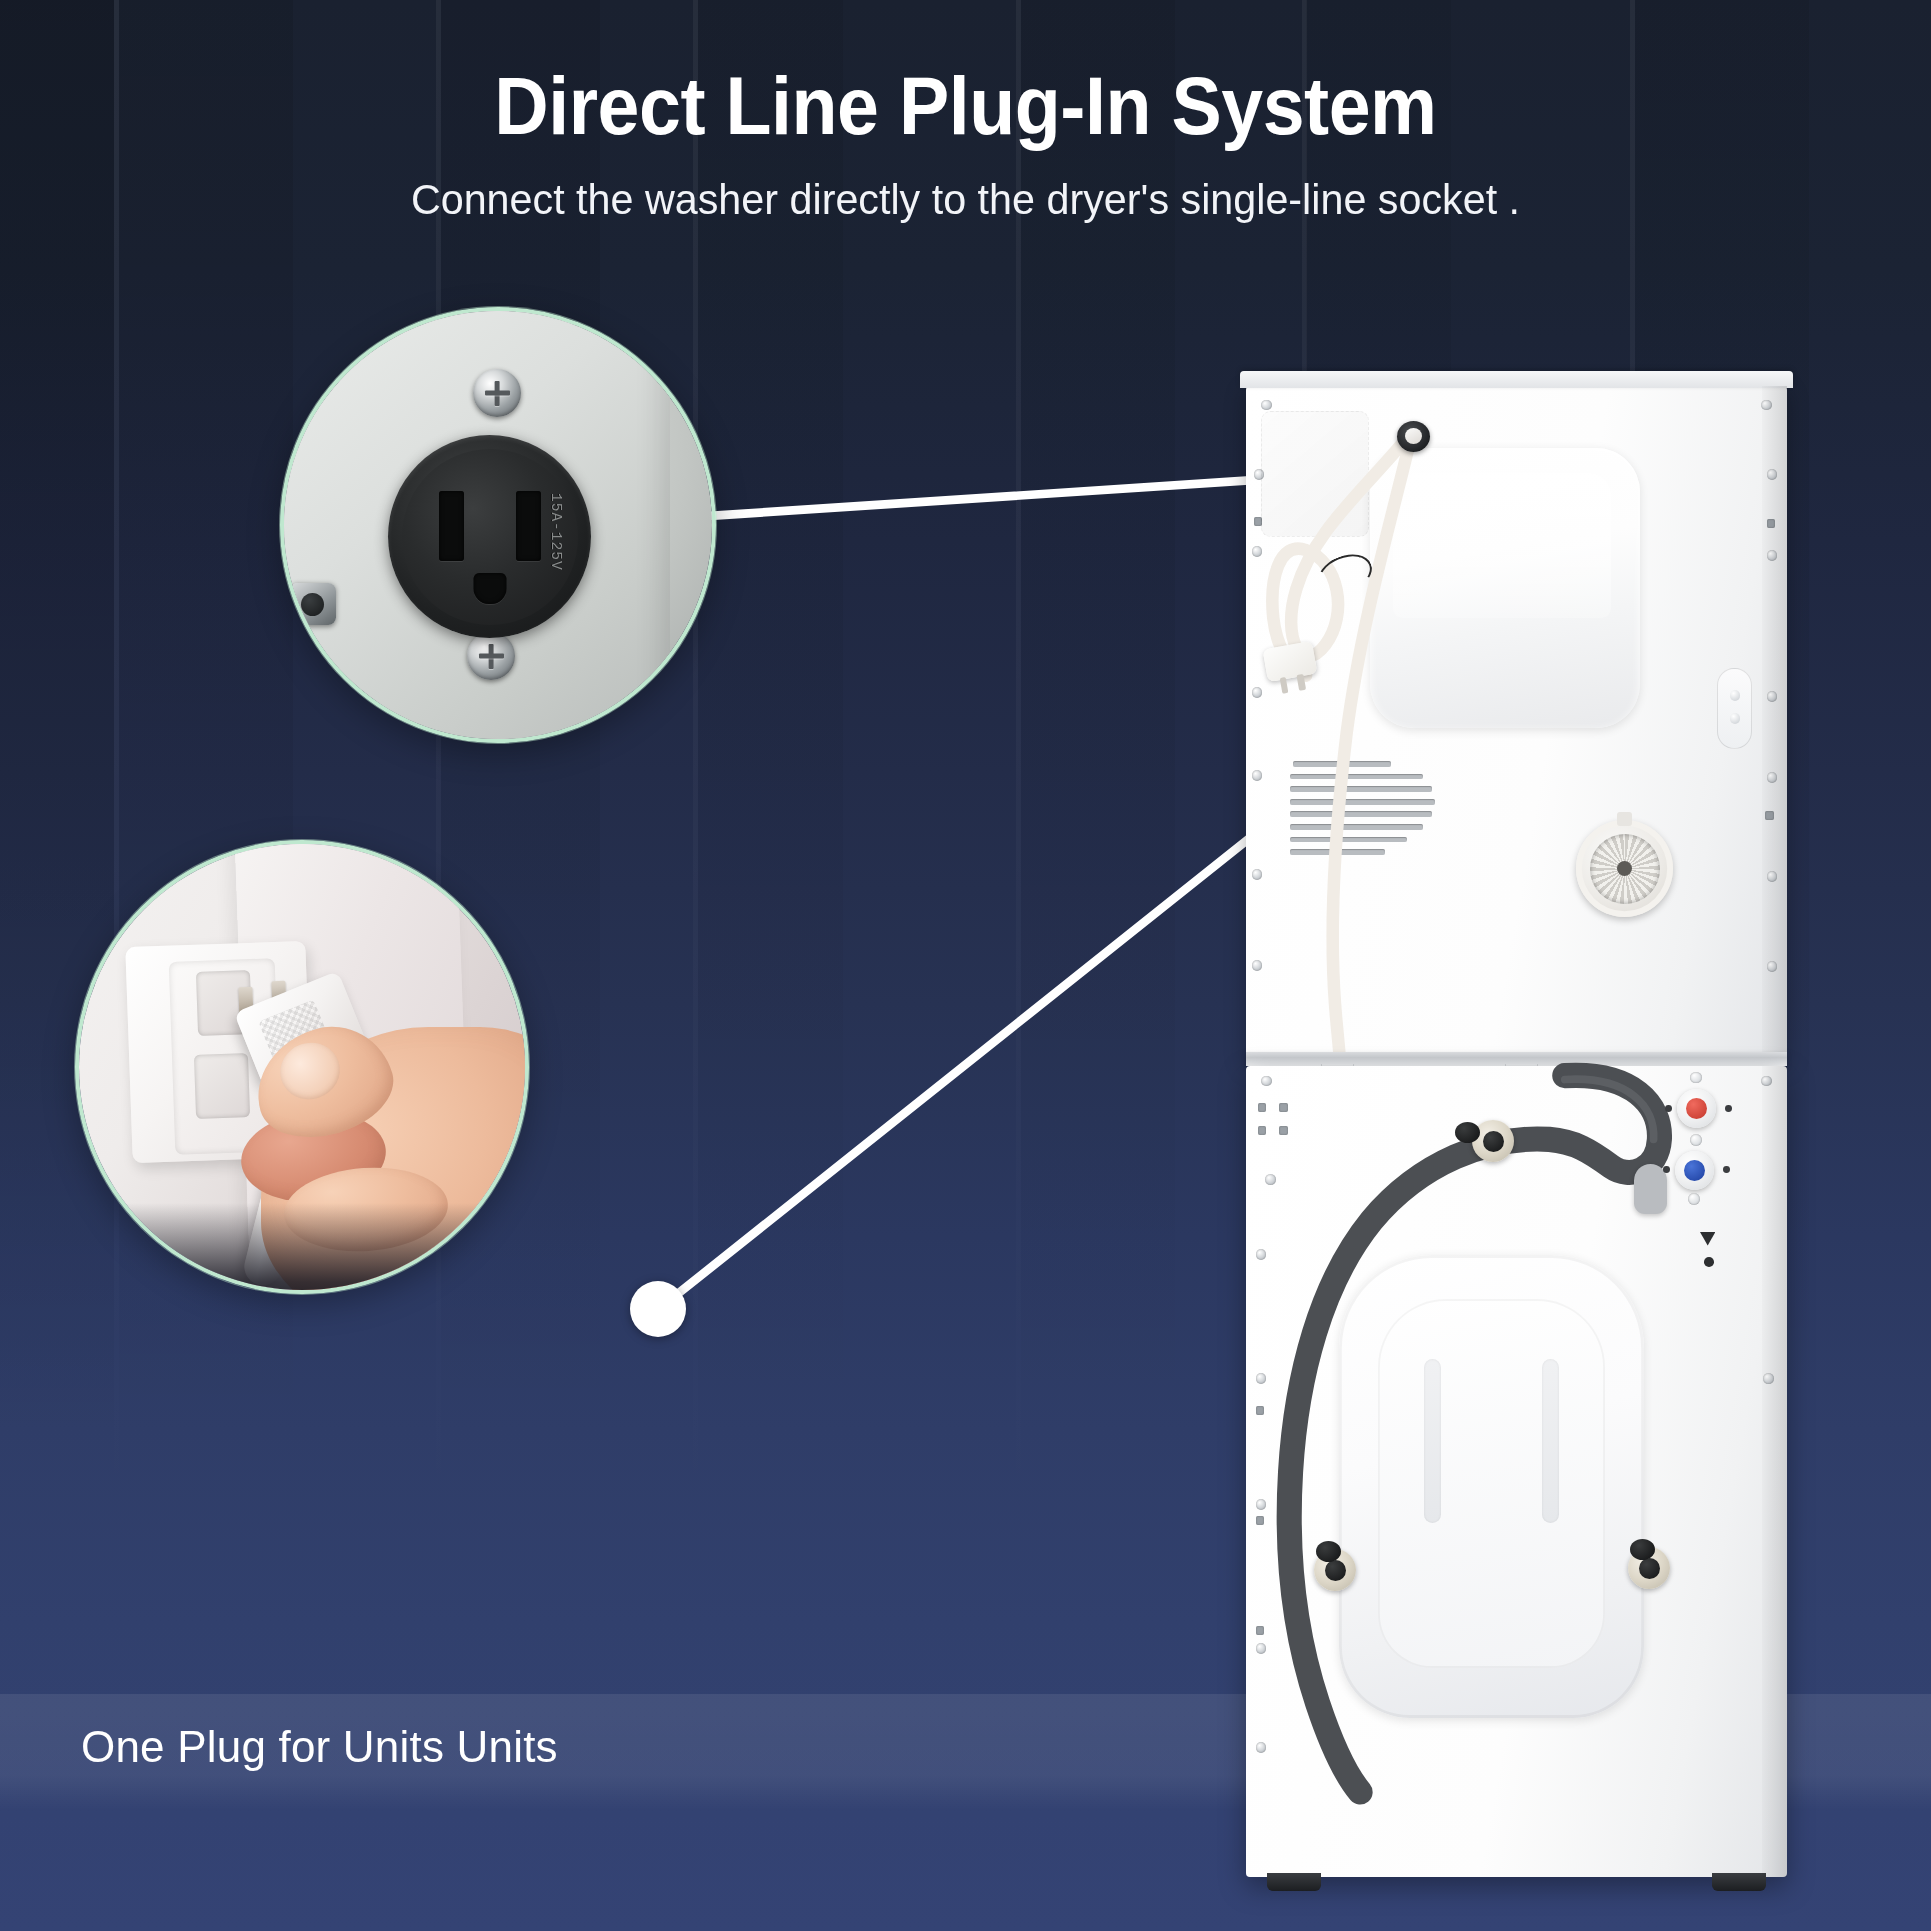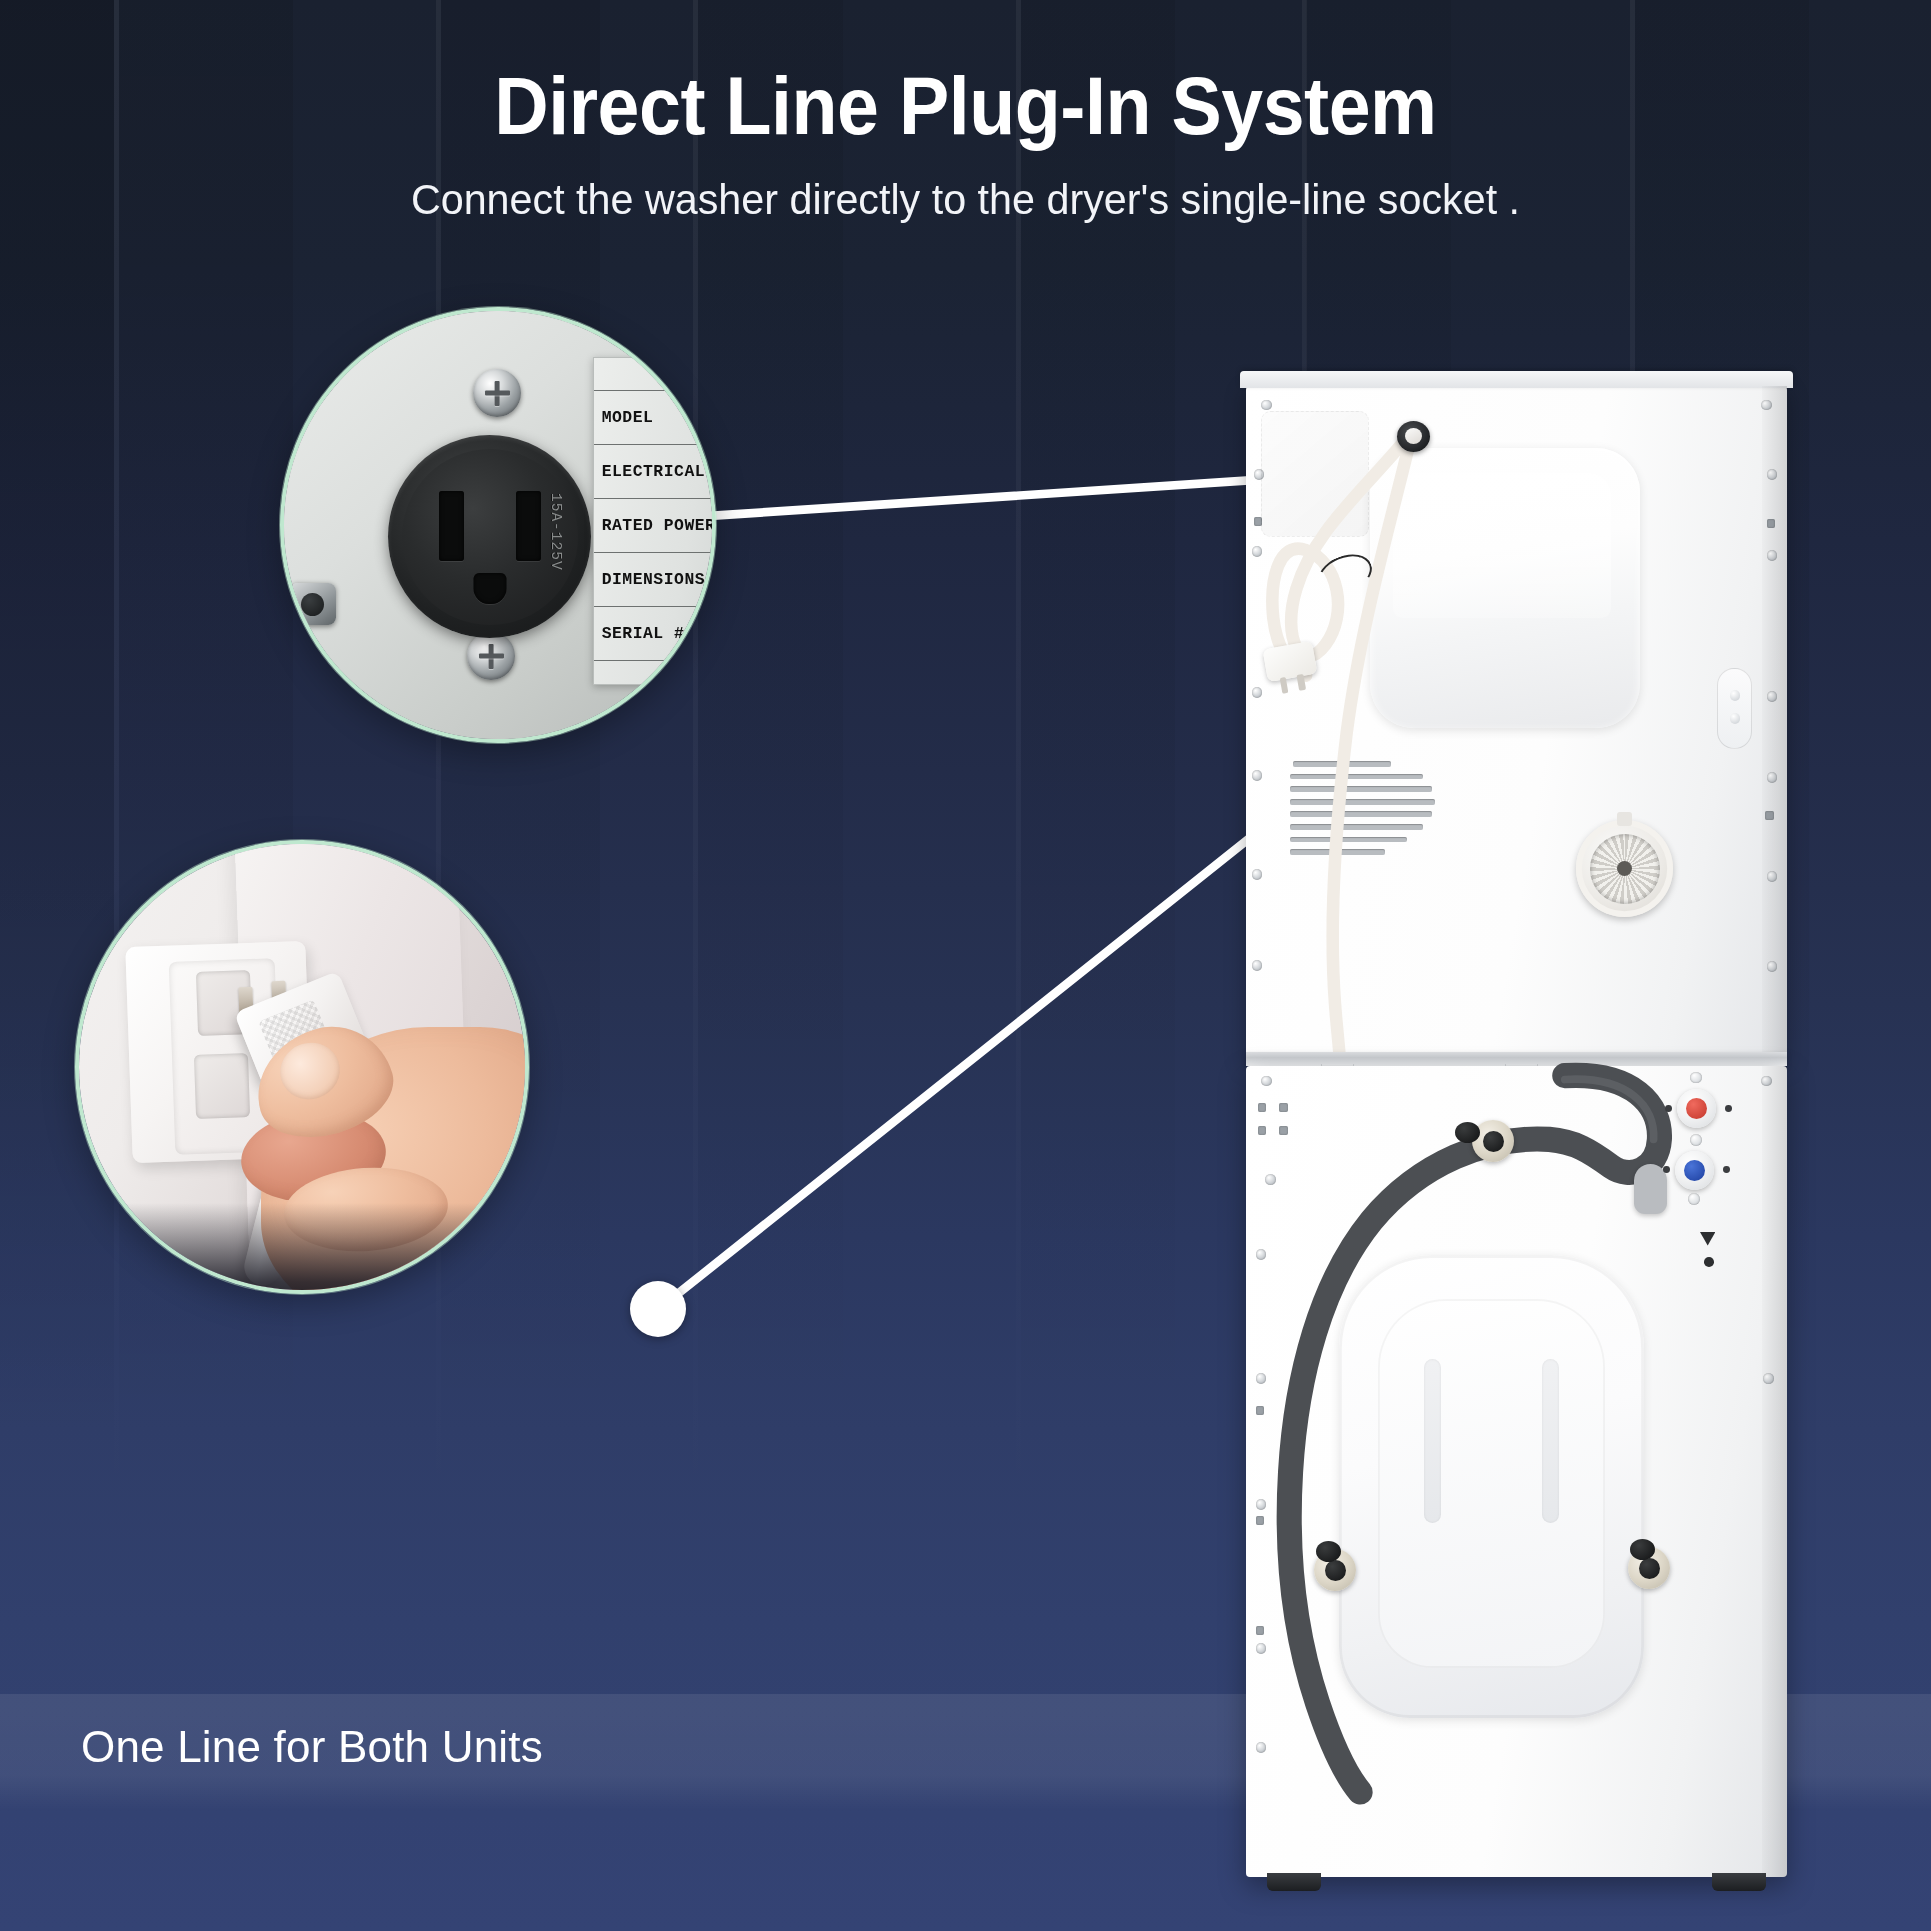--- a/index.html
+++ b/index.html
@@ -496,28 +496,20 @@
 
     <div class="sk-outlet-ring">
       <div class="sk-outlet-face">
         <div class="slot slot-l"></div>
         <div class="slot slot-r"></div>
         <div class="slot slot-g"></div>
         <div class="sk-mark">15A-125V</div>
       </div>
     </div>
 
-    <div class="rating-label">
-      <div class="rating-row"></div>
-      <div class="rating-row">MODEL</div>
-      <div class="rating-row">ELECTRICAL</div>
-      <div class="rating-row">RATED POWER</div>
-      <div class="rating-row">DIMENSIONS</div>
-      <div class="rating-row">SERIAL #</div>
-    </div>
   </div>
 </div>
 
 <div class="callout" id="callout-plug">
   <div class="photo">
     <div class="pl-bg"></div>
     <div class="pl-wallpanel"></div>
     <div class="pl-outlet-plate"></div>
     <div class="pl-outlet-inner"></div>
     <div class="pl-recept" id="pl-recept-top"></div>
@@ -653,14 +645,14 @@
     <div class="port-ring" style="left:442px; top:127px;"></div>
 
     <div class="drain-tag"></div>
     <div class="drain-dot"></div>
 
     <div class="foot l"></div>
     <div class="foot r"></div>
   </div>
 </div>
 
-<div id="bottom-caption">One Line for Both Units</div>
+<div id="bottom-caption">One Plug for Units Units</div>
 
 
 </body></html>

